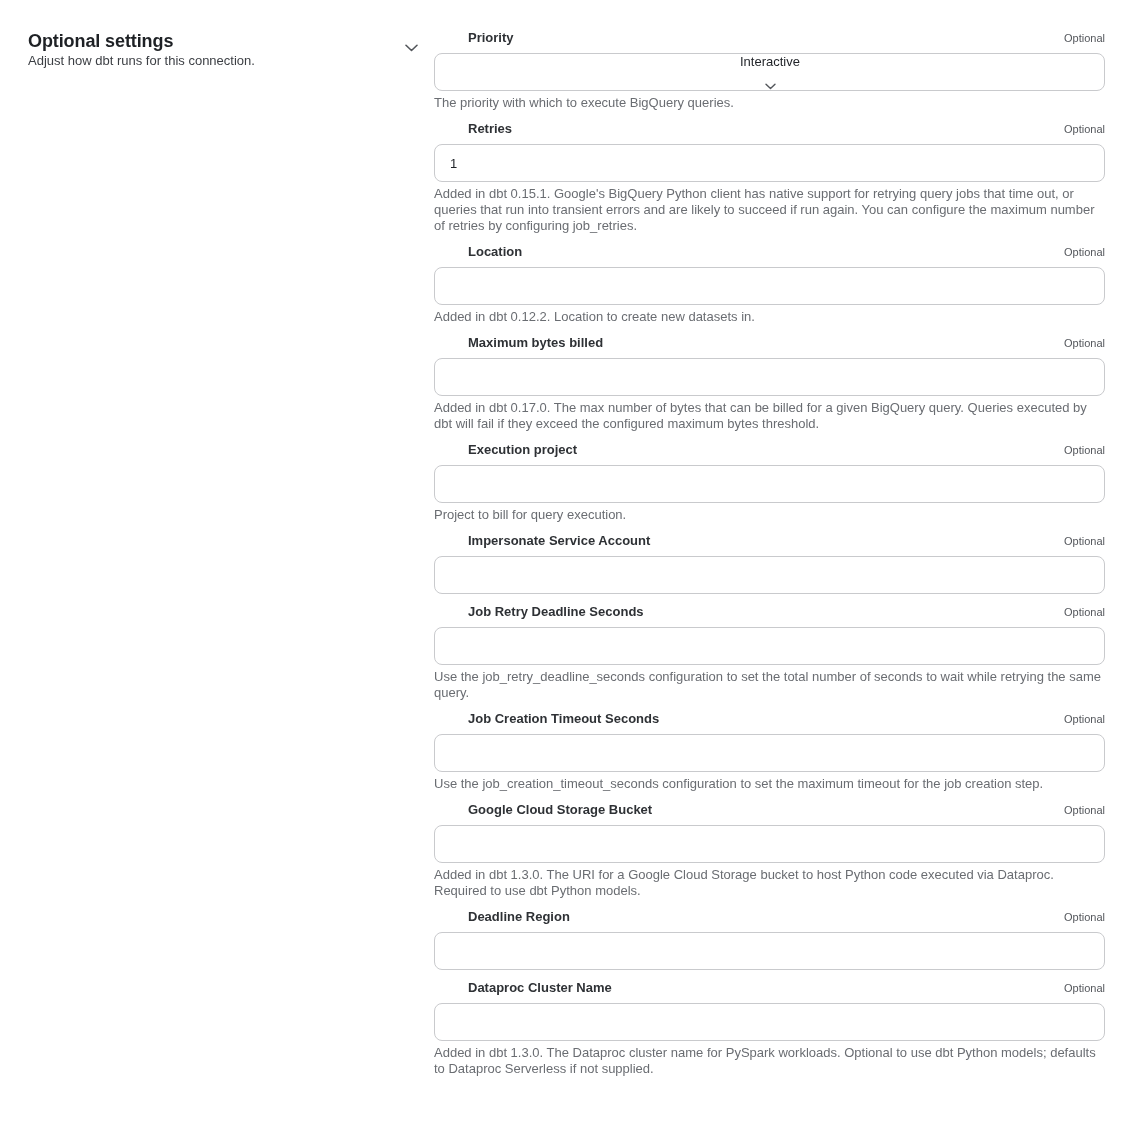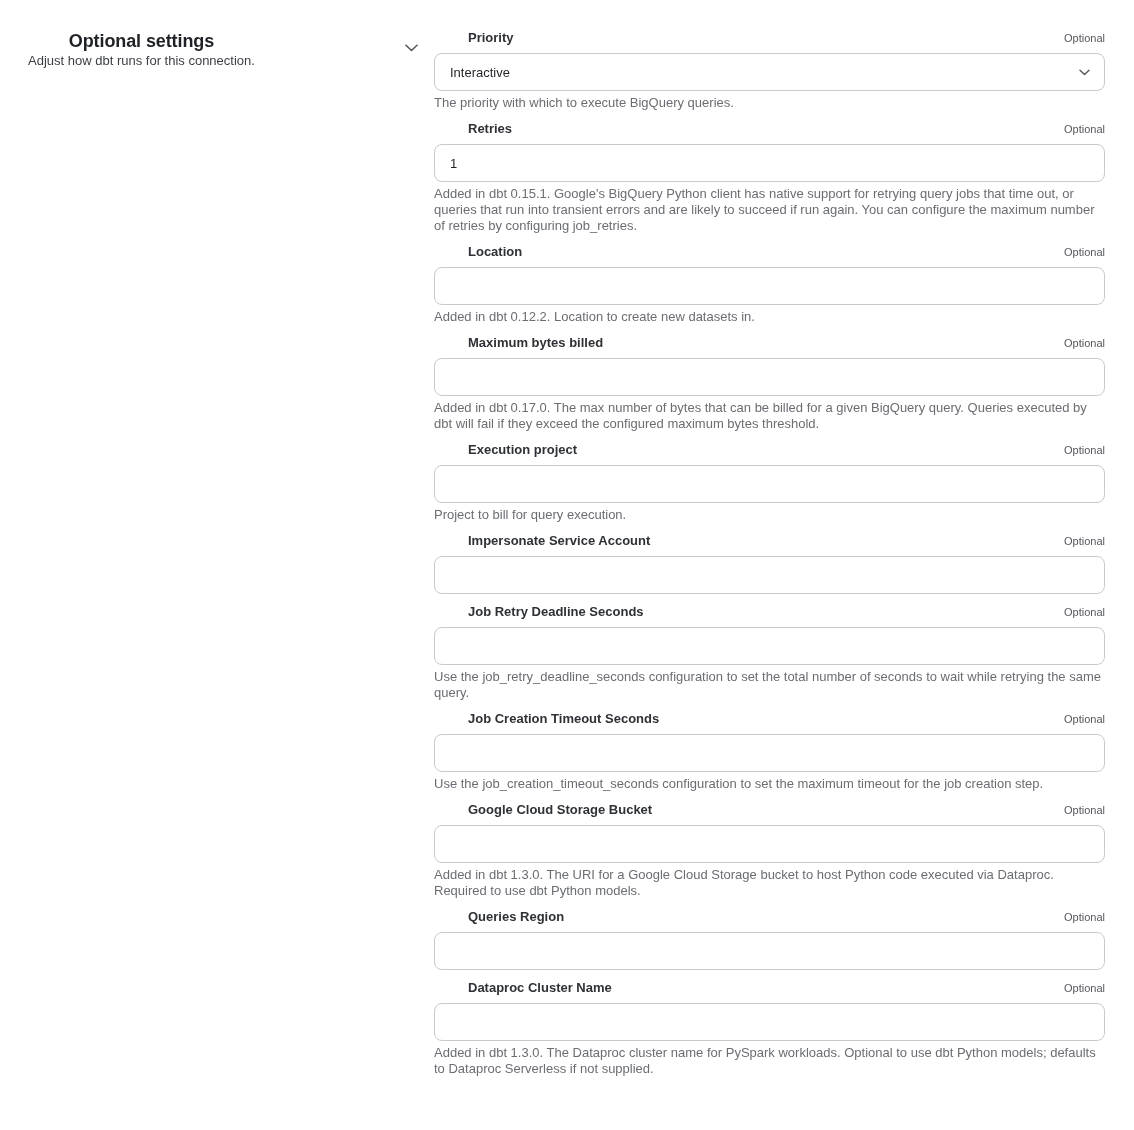--- a/index.html
+++ b/index.html
@@ -20,21 +20,20 @@
     padding: 30px 29px 40px 28px;
   }
   
   .left-col {
     width: 390px;
     flex: 0 0 390px;
     margin-right: 16px;
     display: flex;
     justify-content: space-between;
     align-items: flex-start;
-    text-align: center;
   }
   .section-title {
     font-size: 18px;
     font-weight: 700;
     color: #1e2125;
     line-height: 22px;
     margin: 0;
     letter-spacing: -0.1px;
   }
   .section-desc {
@@ -95,20 +94,21 @@
     width: 100%;
     height: 38px;
     border: 1px solid #c9cacd;
     border-radius: 8px;
     background: #ffffff;
     padding: 0 14px 0 15px;
     display: flex;
     align-items: center;
     justify-content: space-between;
     cursor: pointer;
+    flex-direction: column;
   }
   .select-value {
     font-size: 13px;
     color: #1f2227;
   }
   .chevron-icon svg { display: block; }
   .help-text {
     margin-top: 4px;
     font-size: 13px;
     line-height: 16px;
@@ -211,21 +211,21 @@
       <div class="field">
     <div class="field-header">
       <label class="field-label">Google Cloud Storage Bucket</label>
       <span class="optional-badge">Optional</span>
     </div>
     <div class="field-control"><input type="text" class="text-input" style=""></div>
     <div class="help-text">Added in dbt 1.3.0. The URI for a Google Cloud Storage bucket to host Python code executed via Dataproc. Required to use dbt Python models.</div>
   </div>
       <div class="field">
     <div class="field-header">
-      <label class="field-label">Queries Region</label>
+      <label class="field-label">Deadline Region</label>
       <span class="optional-badge">Optional</span>
     </div>
     <div class="field-control"><input type="text" class="text-input" style=""></div>
   </div>
       <div class="field">
     <div class="field-header">
       <label class="field-label">Dataproc Cluster Name</label>
       <span class="optional-badge">Optional</span>
     </div>
     <div class="field-control"><input type="text" class="text-input" style=""></div>

